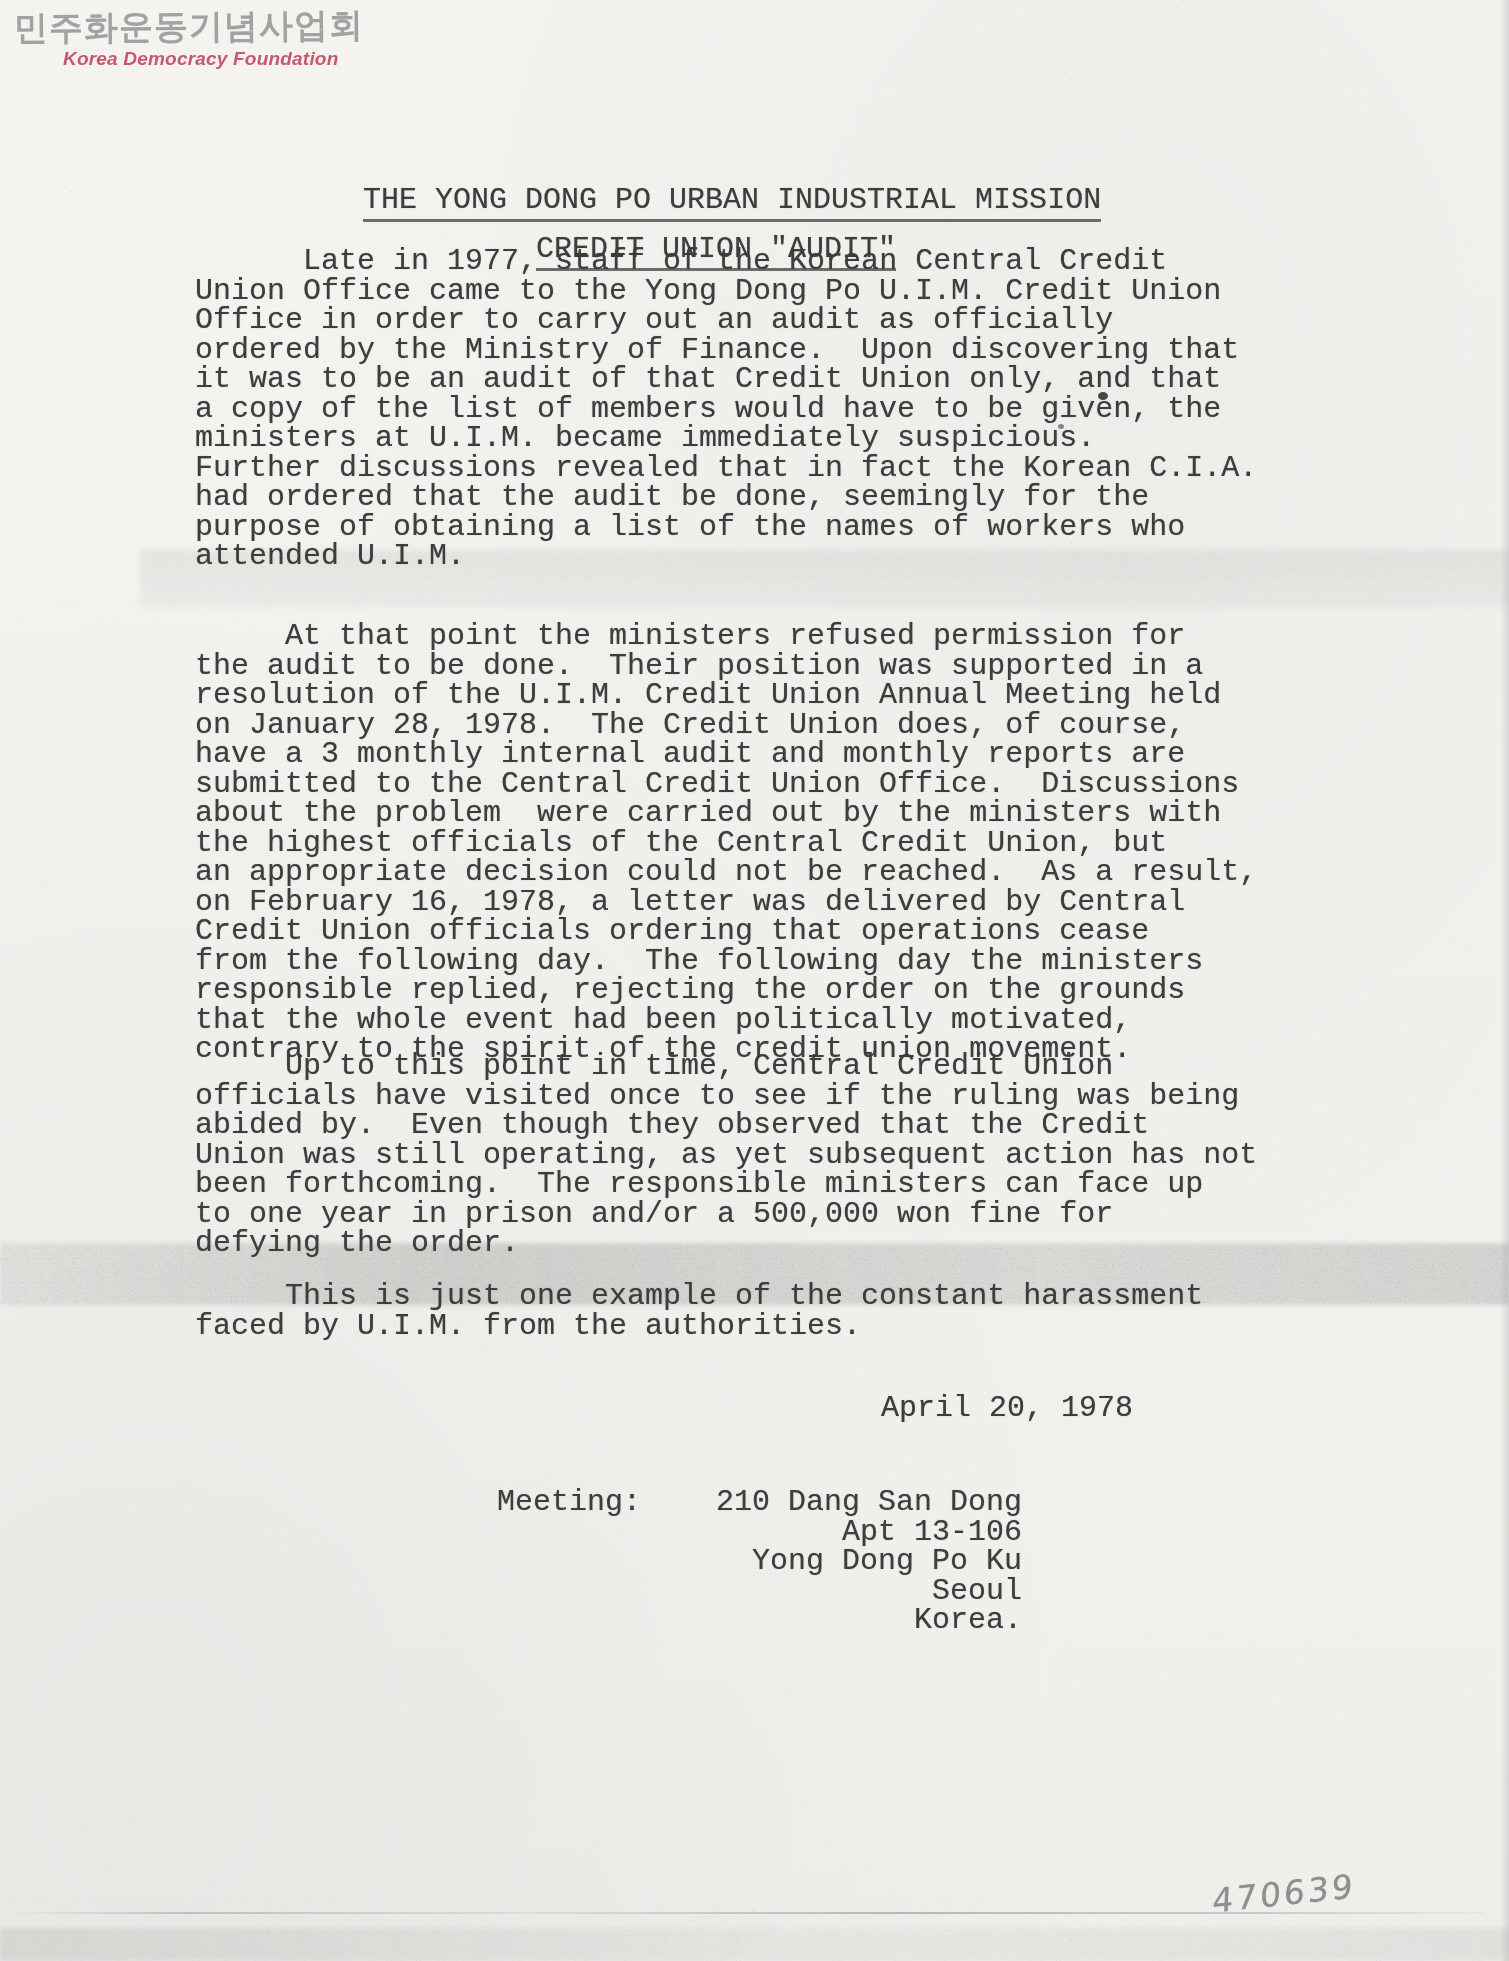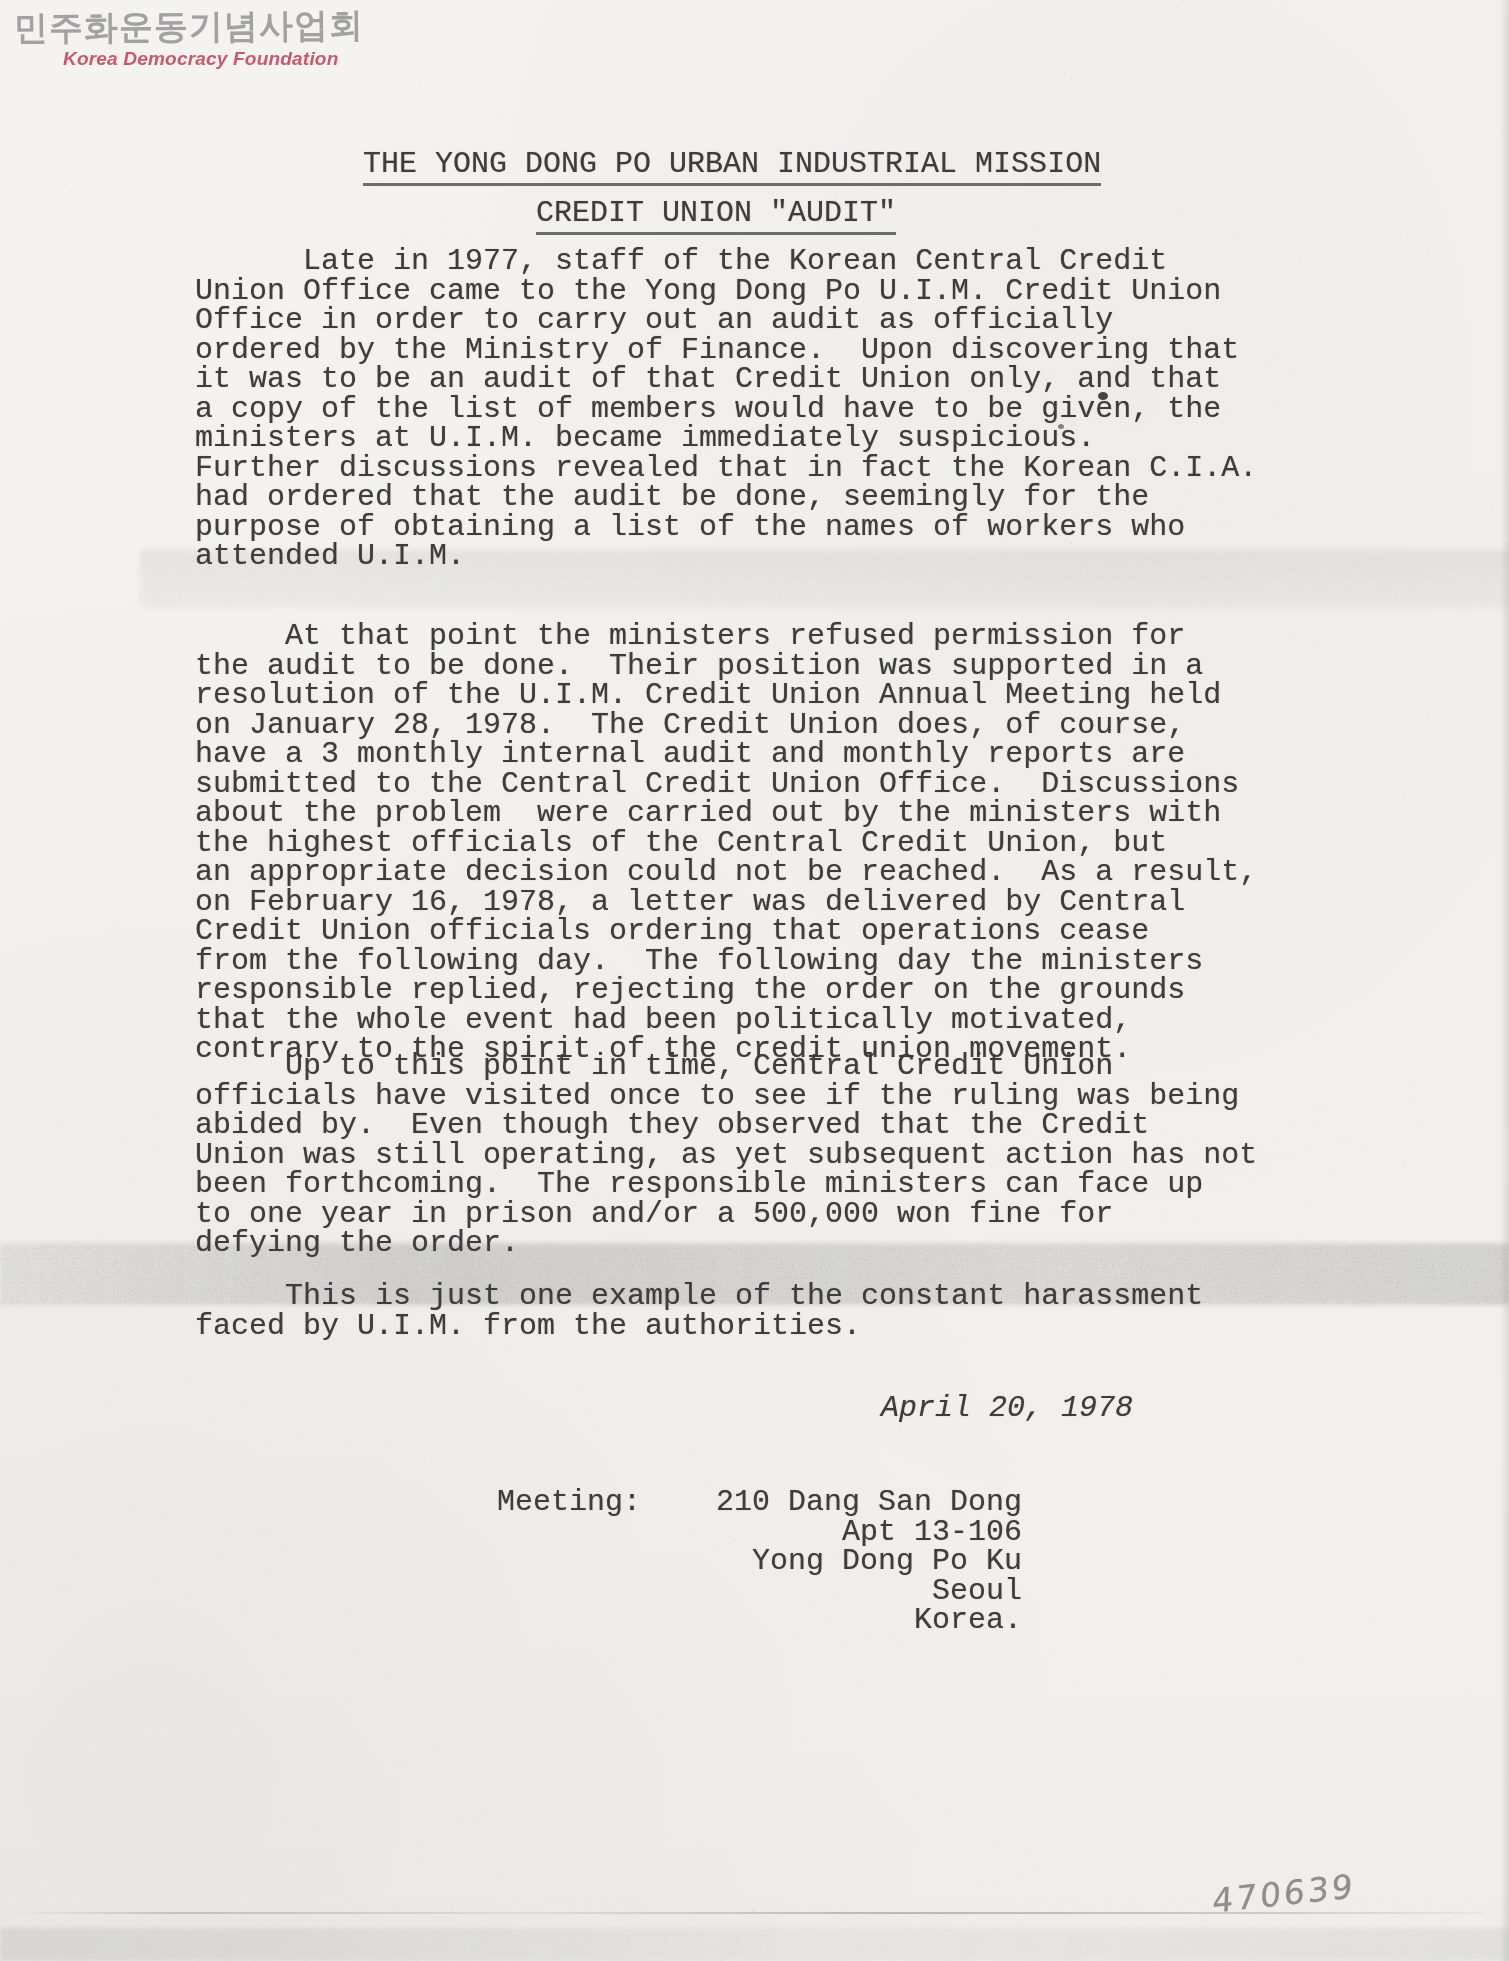--- a/index.html
+++ b/index.html
@@ -14,21 +14,21 @@
   .abs{position:absolute;}
   
   .type{
     color:#3d3d3d;
     font-size:30px;
     line-height:29.5px;
     white-space:pre-wrap;
     text-shadow:0 0 1px rgba(45,45,45,0.45);
     letter-spacing:0;
   }
-  .title-line{display:inline-block;border-bottom:3px solid rgba(70,70,70,0.78);padding-bottom:4px;}
+  .title-line{display:inline-block;border-bottom:3px solid rgba(70,70,70,0.78);padding-bottom:4px;margin-top:36px;}
   .para{left:195px;width:1120px;}
   .addr-block{text-align:right;}
   
   .logo-kr{
     left:14px;top:4px;
     font-family:"DejaVu Sans","Liberation Sans",sans-serif;
     font-size:34px;font-weight:bold;color:#a2a2a2;
     letter-spacing:1px;transform:rotate(-0.5deg);
   }
   .logo-en{
@@ -136,21 +136,21 @@
 <div class="abs type para" style="top:1052px;">     Up to this point in time, Central Credit Union
 officials have visited once to see if the ruling was being
 abided by.  Even though they observed that the Credit
 Union was still operating, as yet subsequent action has not
 been forthcoming.  The responsible ministers can face up
 to one year in prison and/or a 500,000 won fine for
 defying the order.</div>
 <div class="abs type para" style="top:1282px;">     This is just one example of the constant harassment
 faced by U.I.M. from the authorities.</div>
 
-<div class="abs type" style="left:881px;top:1394px;font-style:italic;">April 20, 1978</div>
+<div class="abs type" style="left:881px;top:1394px;">April 20, 1978</div>
 
 <div class="abs type" style="left:497px;top:1488px;">Meeting:</div>
 <div class="abs type addr-block" style="left:700px;top:1488px;width:322px;">210 Dang San Dong
 Apt 13-106
 Yong Dong Po Ku
 Seoul
 Korea.</div>
 
 <div class="abs handwritten">470639</div>
 <div class="abs pencil-line"></div>

